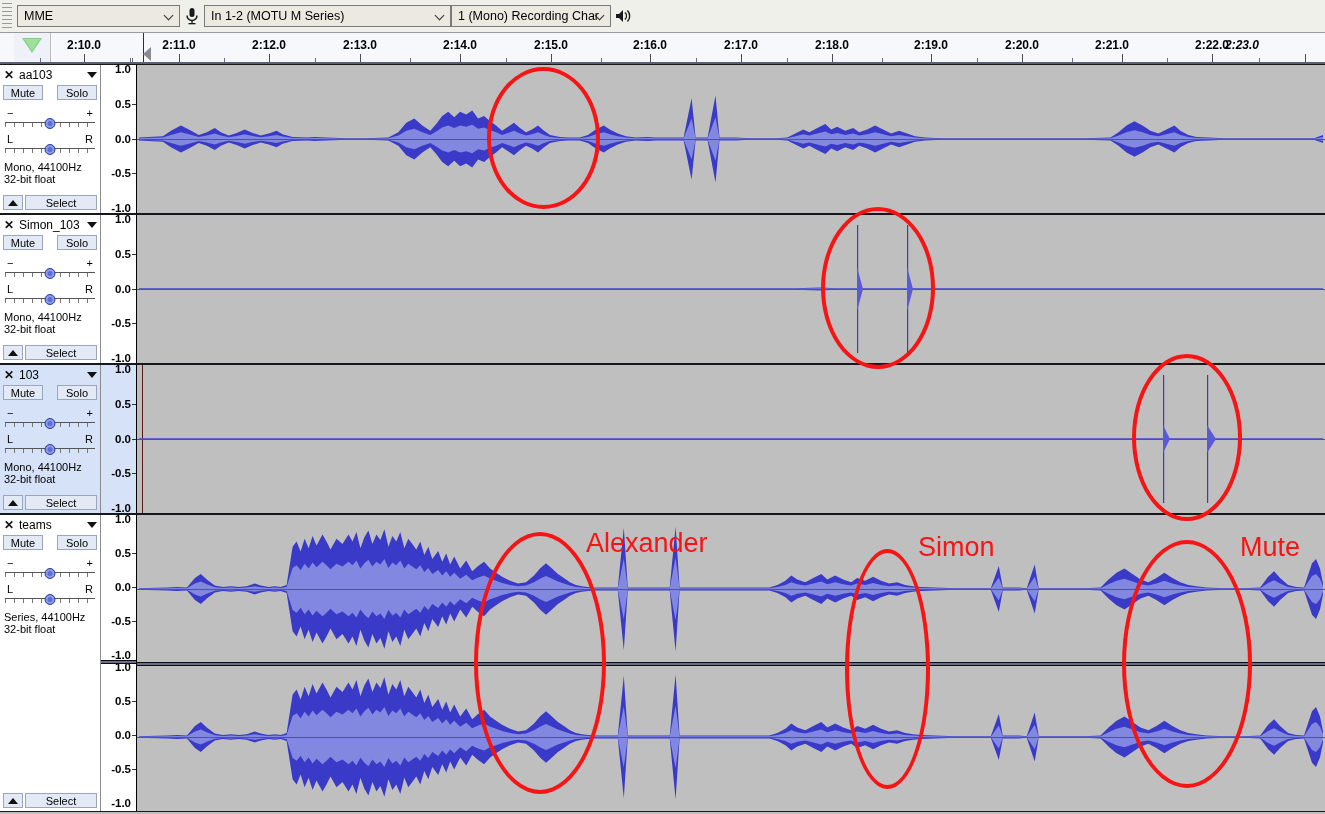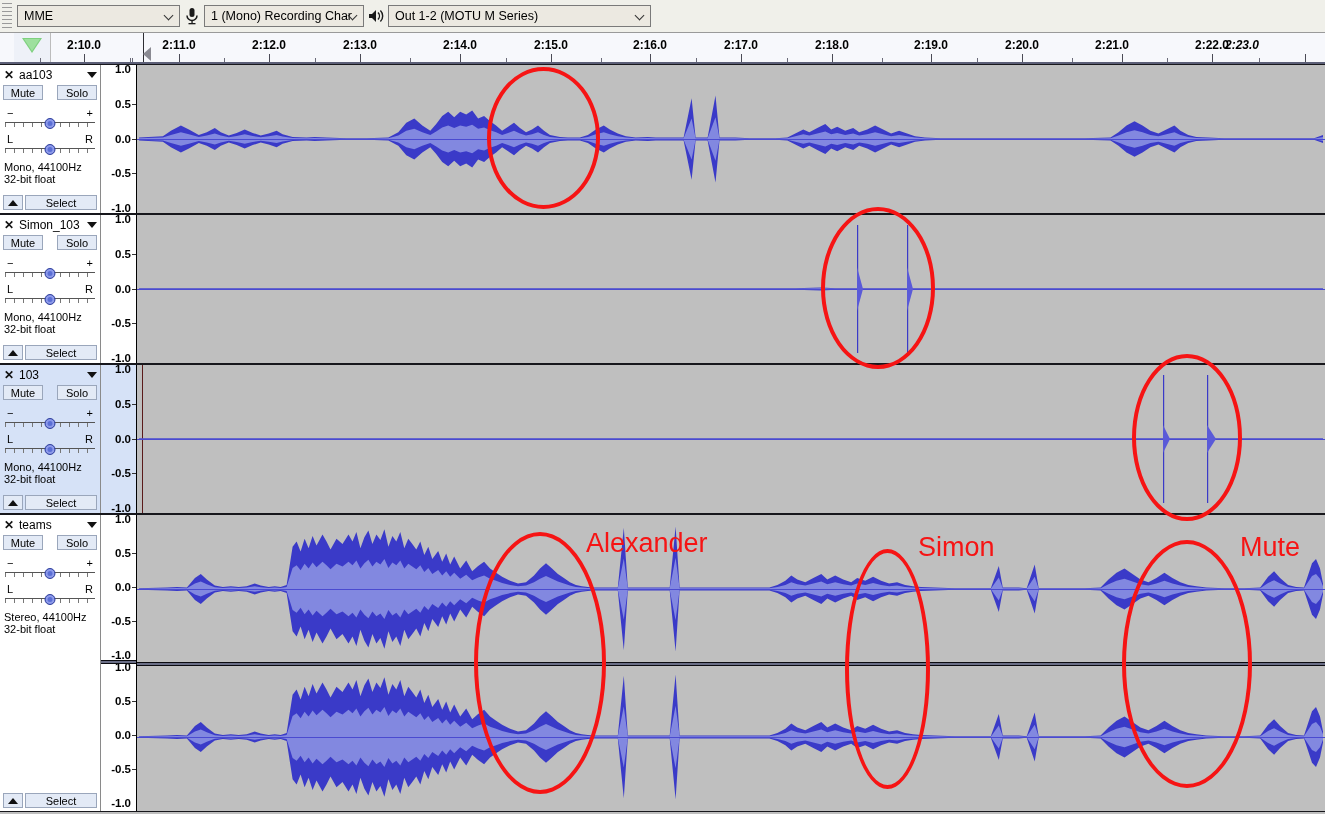--- a/index.html
+++ b/index.html
@@ -306,38 +306,38 @@
 
     <div class="mic-icon">
       <svg width="16" height="18" viewBox="0 0 16 18">
         <rect x="5.5" y="1" width="5" height="9" rx="2.5" fill="#1a1a1a"></rect>
         <path d="M3 8.5a5 5 0 0 0 10 0" fill="none" stroke="#1a1a1a" stroke-width="1.5"></path>
         <rect x="7.4" y="13" width="1.3" height="3.2" fill="#1a1a1a"></rect>
         <rect x="4.5" y="16" width="7" height="1.3" fill="#1a1a1a"></rect>
       </svg>
     </div>
 
+    <div class="combo in-combo">
+      <span>In 1-2 (MOTU M Series)</span>
+      <span class="chev"></span>
+    </div>
 
     <div class="combo chan-combo">
       <span>1 (Mono) Recording Char</span>
       <span class="chev"></span>
     </div>
 
     <div class="spk-icon">
       <svg width="18" height="16" viewBox="0 0 18 16">
         <path d="M2 6h3l4-4v12l-4-4H2z" fill="#1a1a1a"></path>
         <path d="M11 4.5a5 5 0 0 1 0 7" fill="none" stroke="#1a1a1a" stroke-width="1.4"></path>
         <path d="M13.4 2.4a8 8 0 0 1 0 11.2" fill="none" stroke="#1a1a1a" stroke-width="1.4"></path>
       </svg>
     </div>
 
-    <div class="combo out-combo">
-      <span>Out 1-2 (MOTU M Series)</span>
-      <span class="chev"></span>
-    </div>
   </div>
 
   <div class="ruler">
     <div class="ruler-pin">
       <div class="tri"></div>
         <div class="tri-in"></div>
     </div>
     <div class="ruler-sep"></div>
     <div id="ruler-ticks">
         <div class="tick-label" style="left: 84px;">2:10.0</div>
@@ -633,21 +633,21 @@
               <span>L</span>
               <span>R</span>
             </div>
             <div class="slider-track">
               <div class="ticks"></div>
                 <div class="bar"></div>
                 <div class="knob"></div>
             </div>
           </div>
           <div class="fmt">
-            <div>Stereo, 44100Hz</div>
+            <div>Series, 44100Hz</div>
             <div>32-bit float</div>
           </div>
           <div class="select-row">
             <div class="collapse-btn">
                 <div class="up"></div>
               </div>
             <div class="select-btn">Select</div>
           </div>
         </div>
         <div class="vruler">

